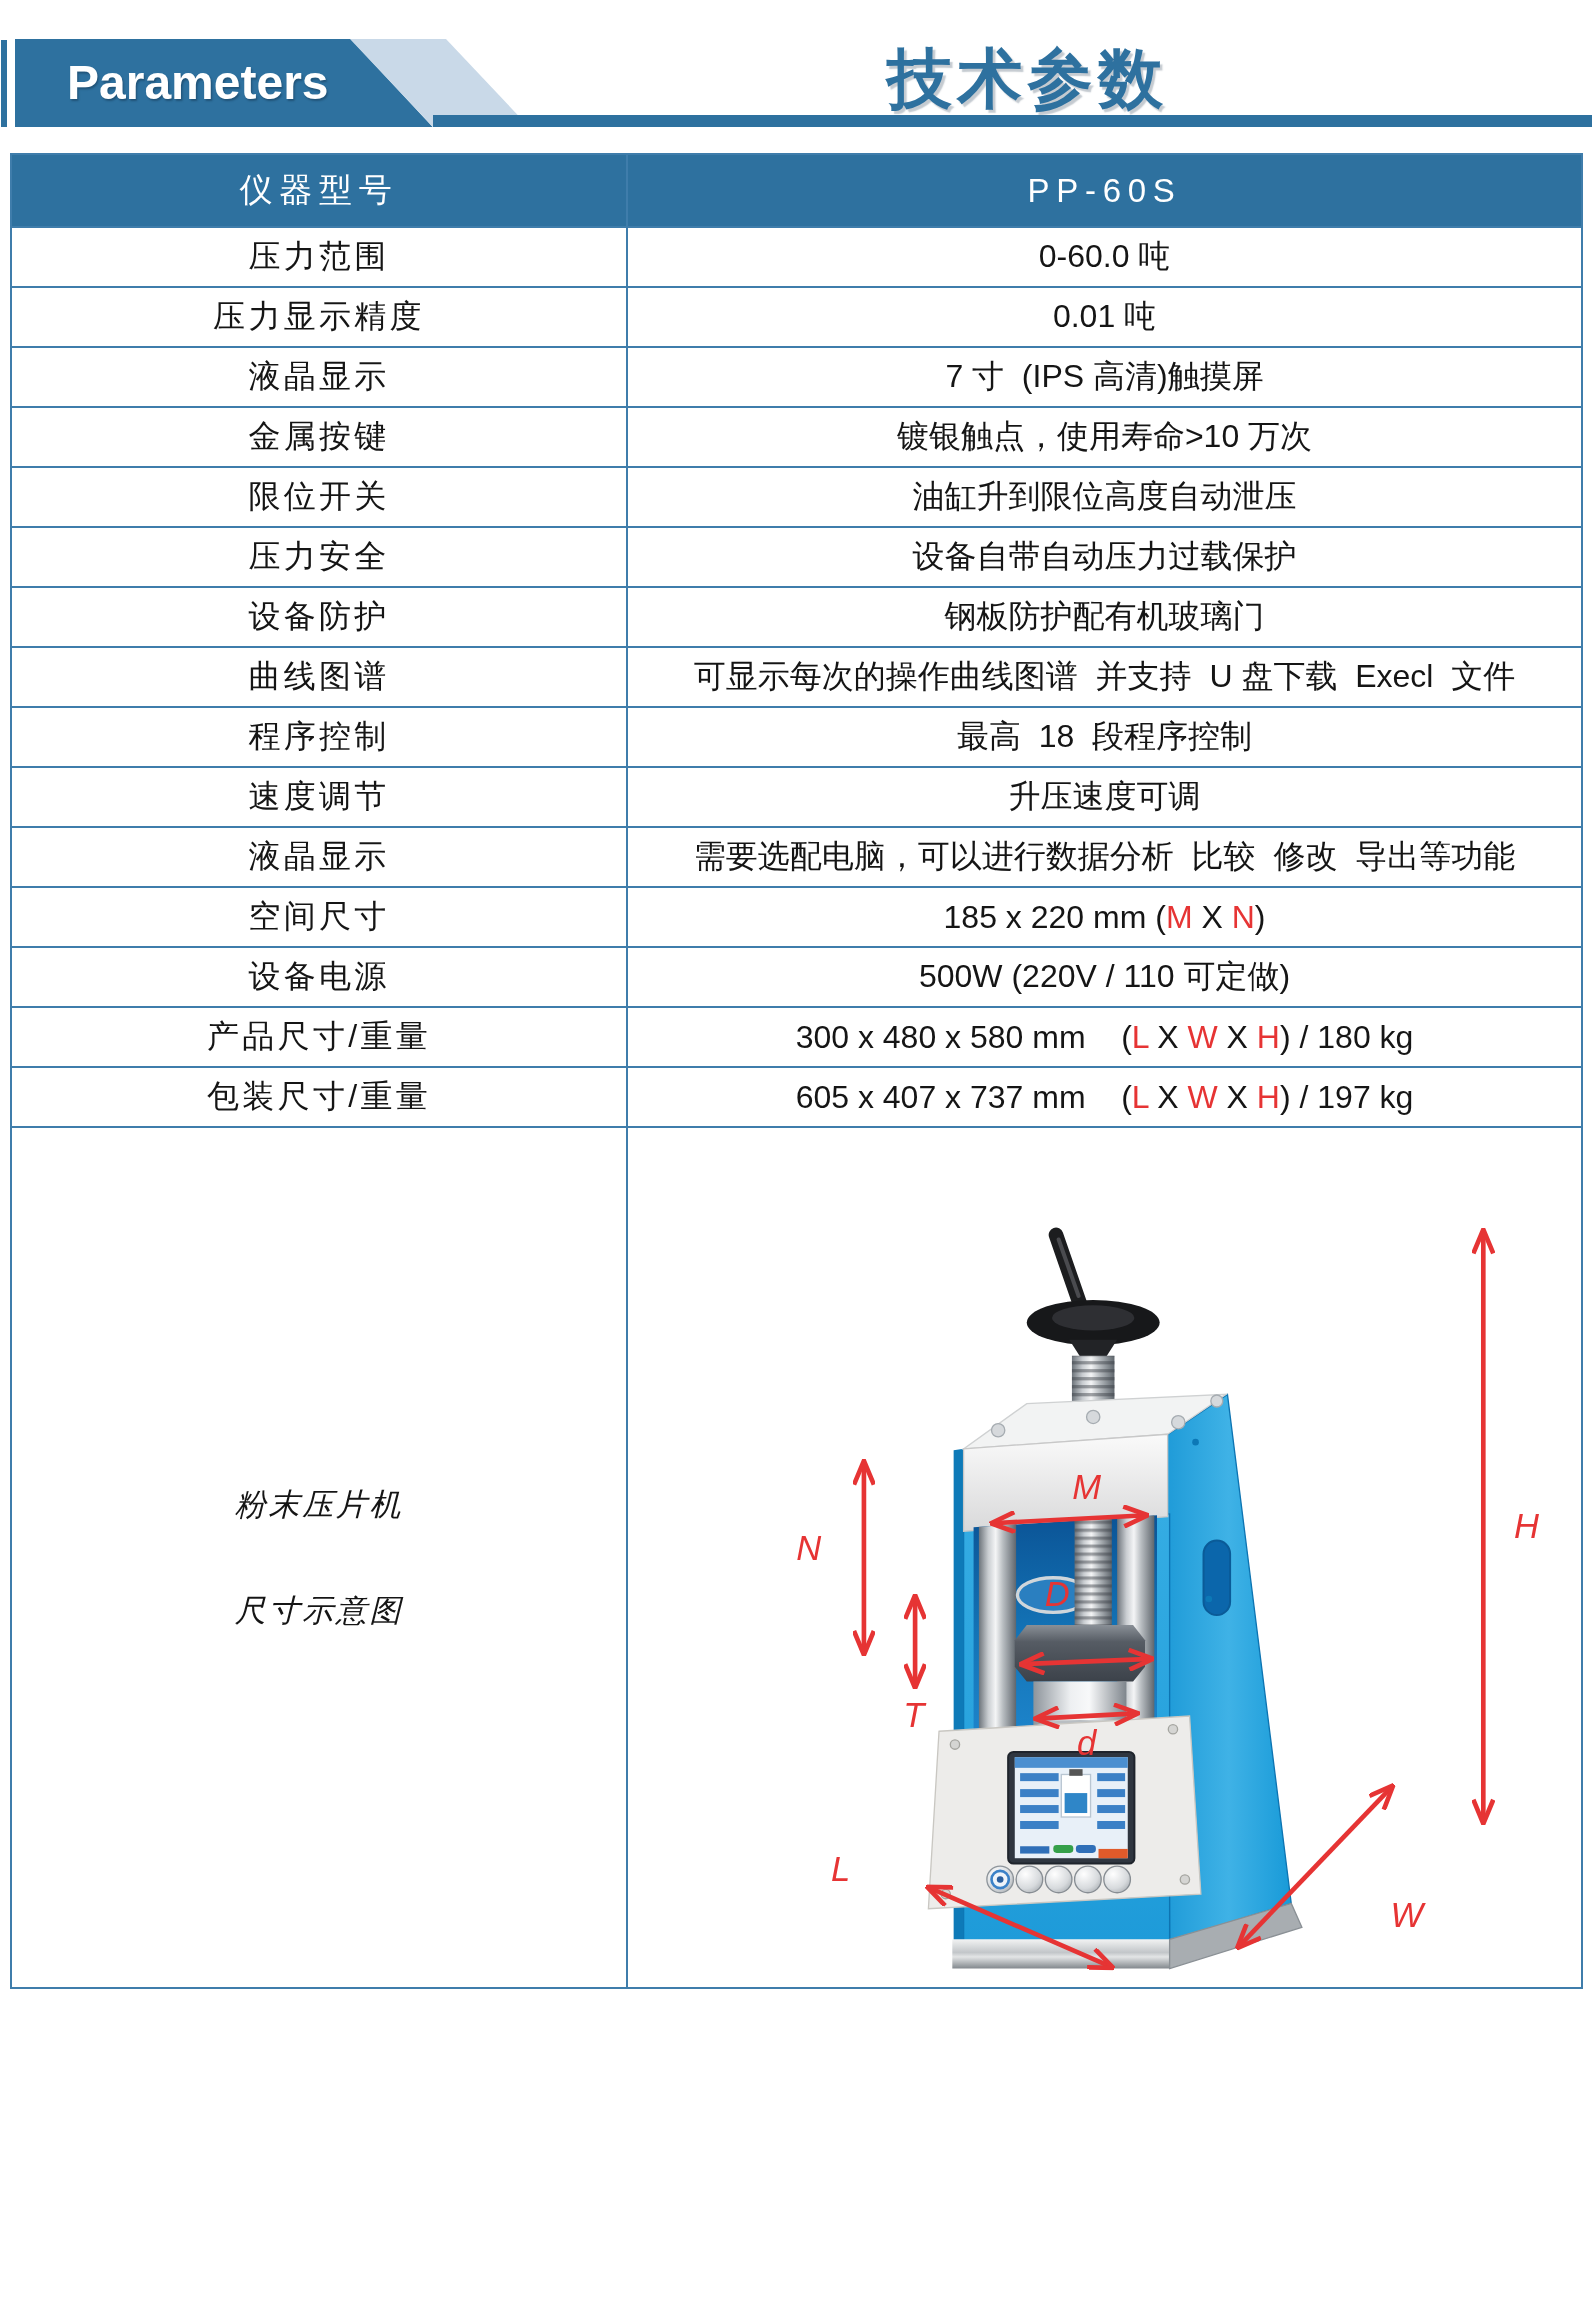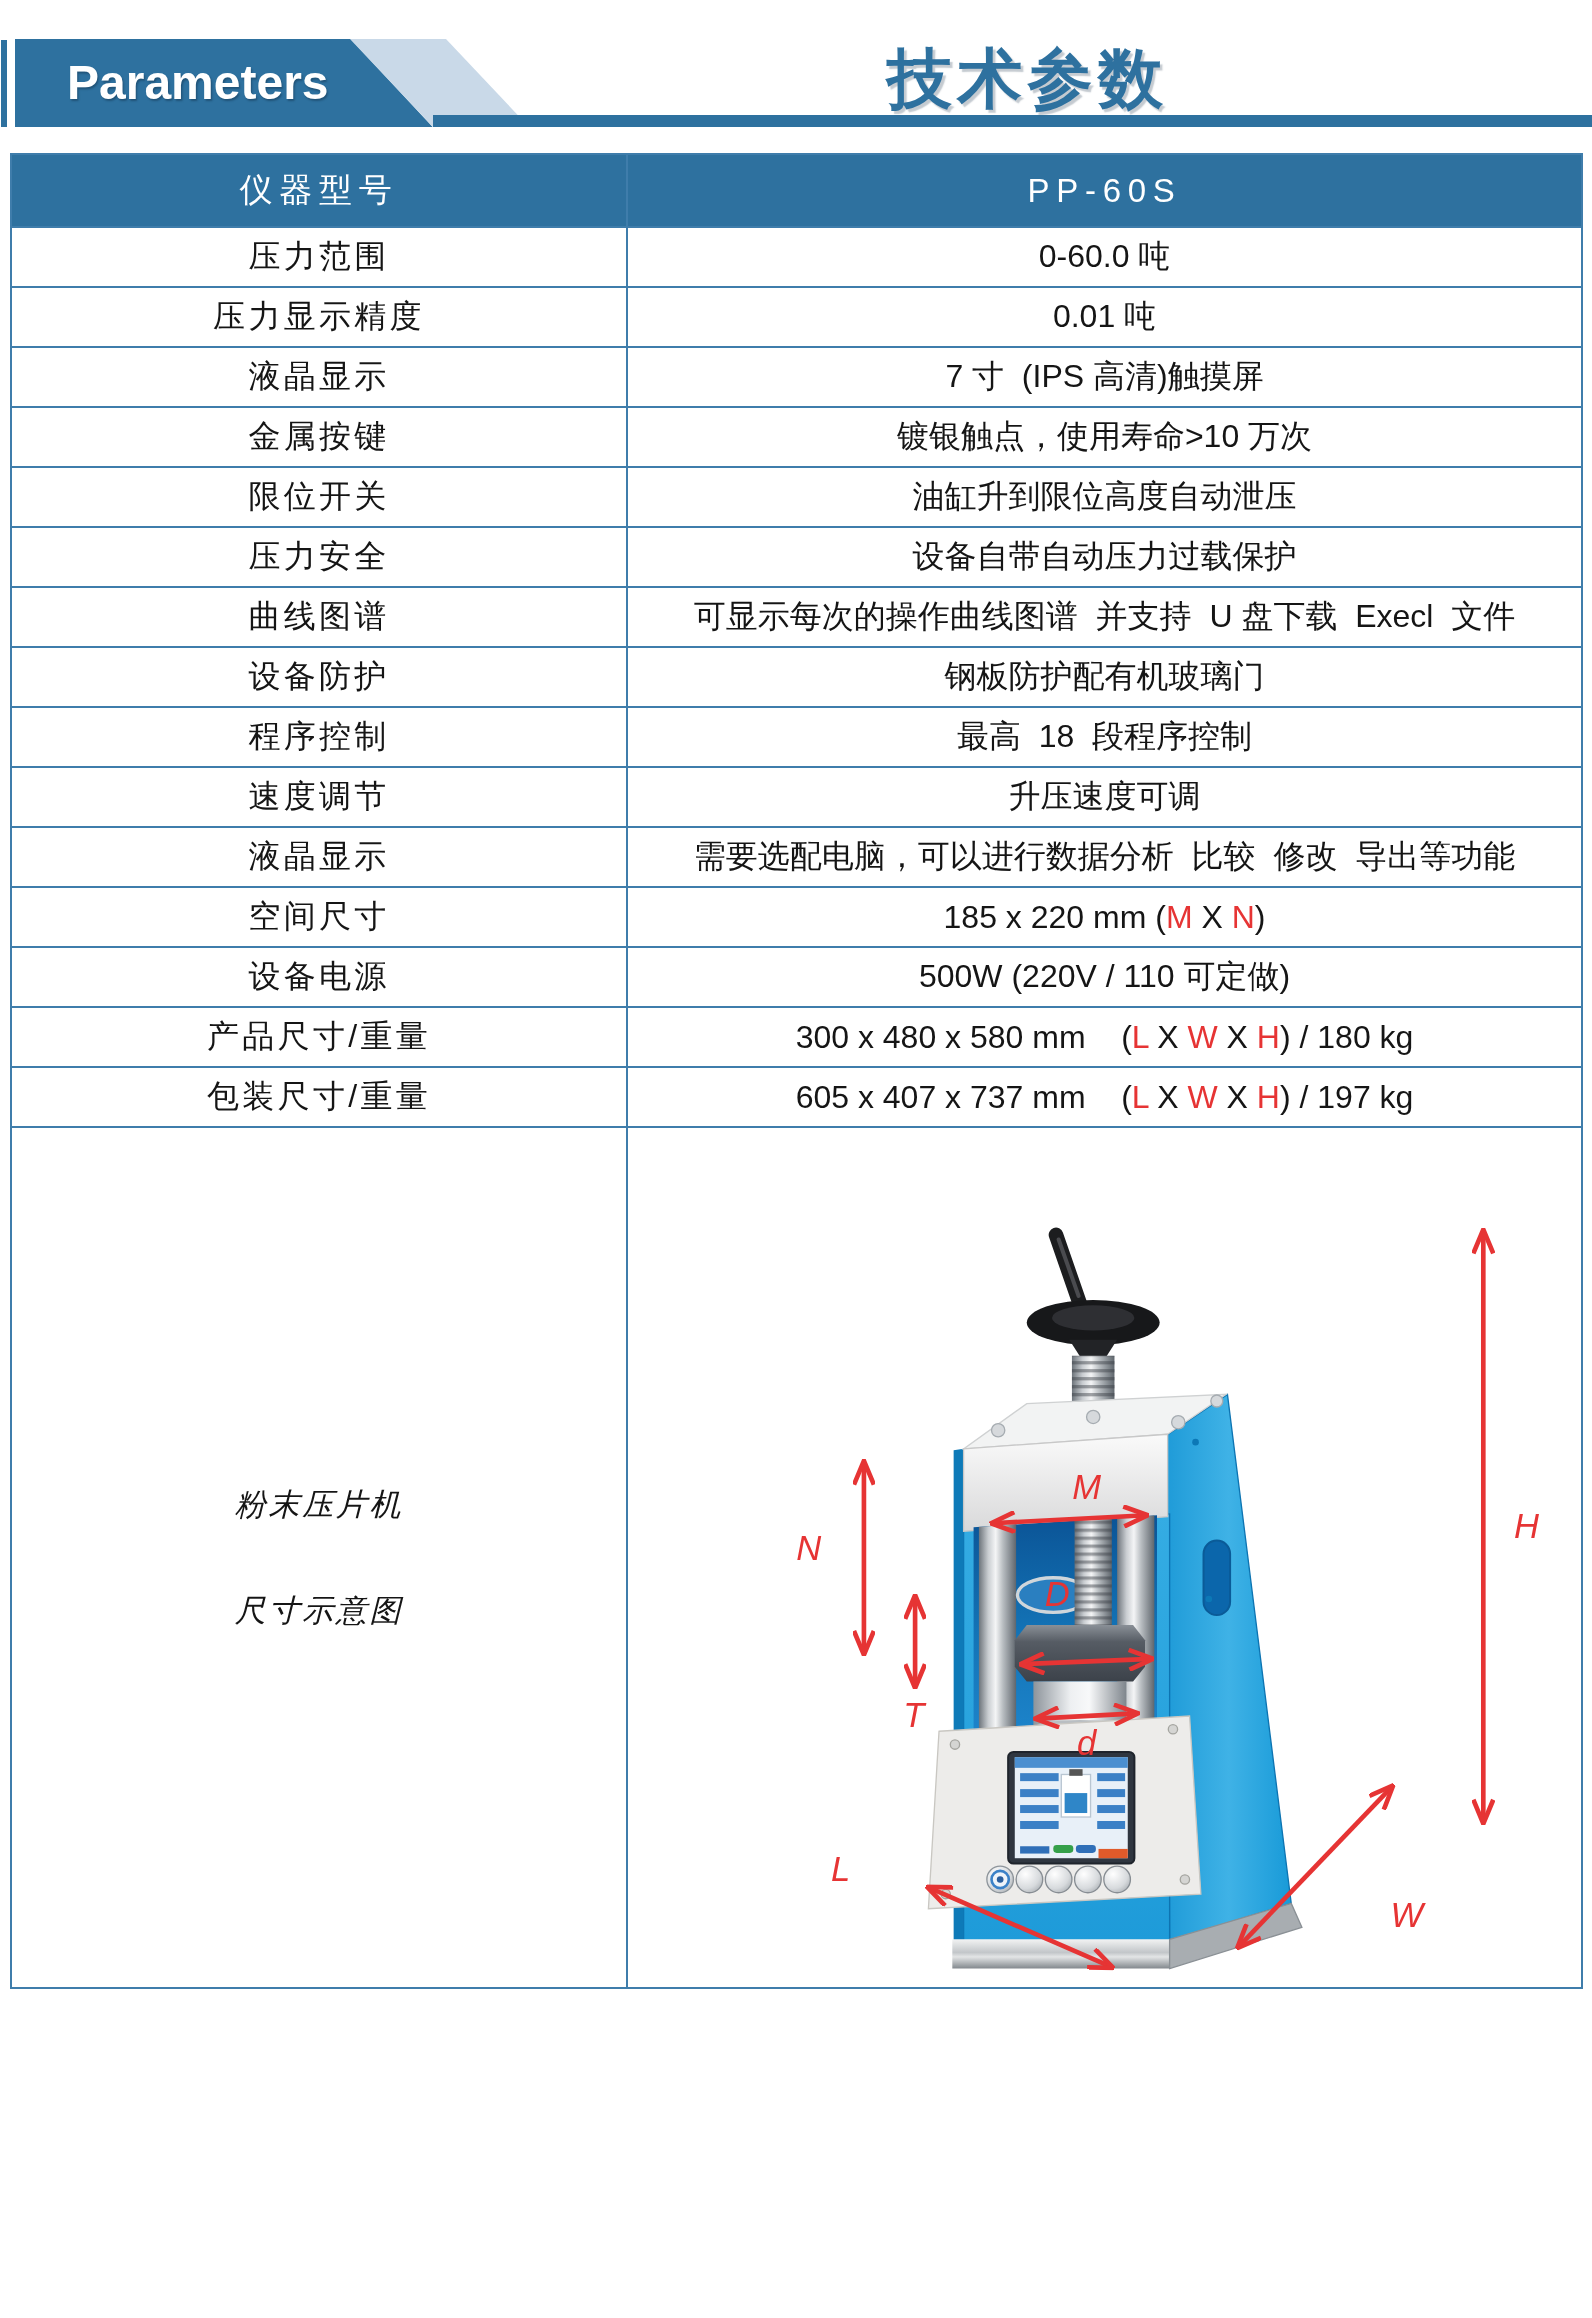--- a/index.html
+++ b/index.html
@@ -85,26 +85,26 @@
   </tr>
       <tr class="srow">
     <td class="lbl">限位开关</td>
     <td class="val"><span>油缸升到限位高度自动泄压</span></td>
   </tr>
       <tr class="srow">
     <td class="lbl">压力安全</td>
     <td class="val"><span>设备自带自动压力过载保护</span></td>
   </tr>
       <tr class="srow">
+    <td class="lbl">设备防护</td>
+    <td class="val"><span>钢板防护配有机玻璃门</span></td>
+  </tr>
+      <tr class="srow">
     <td class="lbl">曲线图谱</td>
     <td class="val"><span>可显示每次的操作曲线图谱  并支持  U 盘下载  Execl  文件</span></td>
-  </tr>
-      <tr class="srow">
-    <td class="lbl">设备防护</td>
-    <td class="val"><span>钢板防护配有机玻璃门</span></td>
   </tr>
       <tr class="srow">
     <td class="lbl">程序控制</td>
     <td class="val"><span>最高  18  段程序控制</span></td>
   </tr>
       <tr class="srow">
     <td class="lbl">速度调节</td>
     <td class="val"><span>升压速度可调</span></td>
   </tr>
       <tr class="srow">

